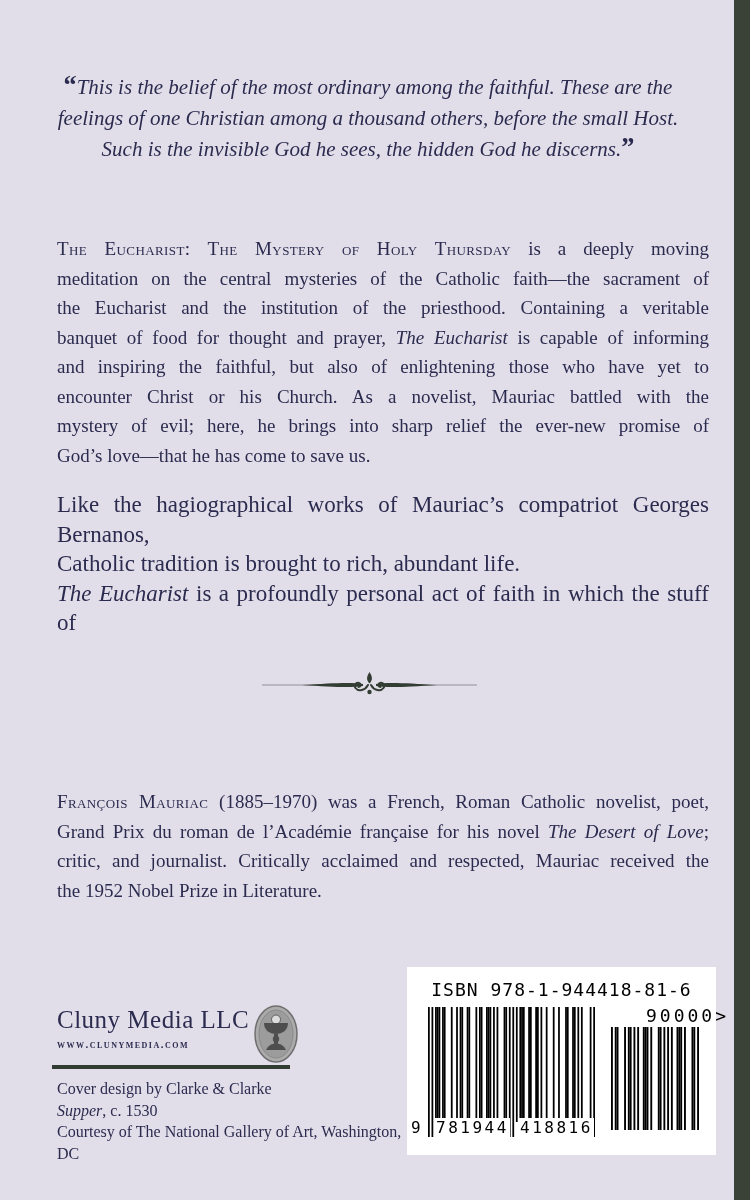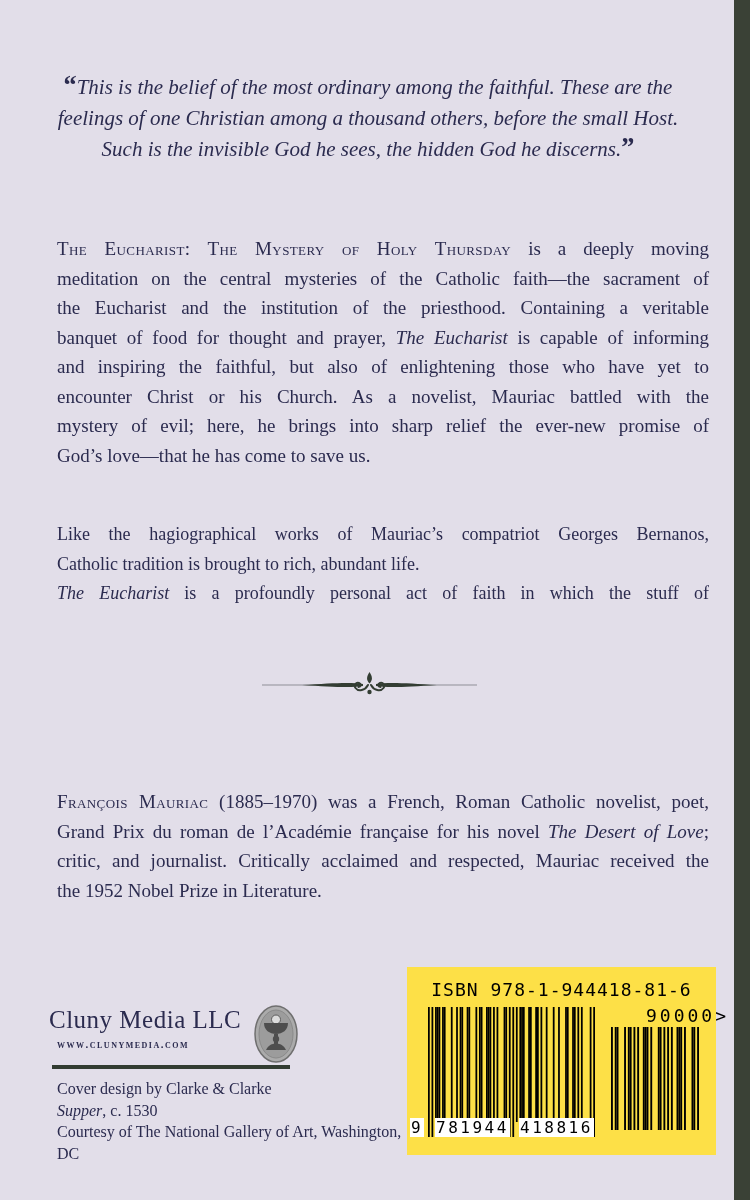--- a/index.html
+++ b/index.html
@@ -13,31 +13,31 @@
   .jpara .ln{text-align:justify;text-align-last:justify;}
   .jpara .ln.last{text-align-last:left;}
   .cpara .ln{text-align:center;white-space:nowrap;}
   .lpara .ln{text-align:left;}
   .it{font-style:italic;}
   .sc{font-variant:small-caps;letter-spacing:0.4px;}
   .qm{font-weight:bold;font-size:1.25em;line-height:0;}
   .quote{position:absolute;left:38px;top:72px;width:660px;font-size:21px;}
   .quote .ln{line-height:31px;}
   .synopsis1{position:absolute;left:57px;top:234px;width:652px;font-size:19px;}
-  .synopsis2{position:absolute;left:57px;top:520px;width:652px;font-size:18px;}
+  .synopsis2{position:absolute;left:57px;top:490px;width:652px;font-size:23px;}
   .bio{position:absolute;left:57px;top:787px;width:652px;font-size:19px;}
   .divider{position:absolute;left:262px;top:670px;width:215px;height:28px;}
-  .pub-name{position:absolute;left:49px;top:1006px;font-size:25px;letter-spacing:0.5px;}
+  .pub-name{position:absolute;left:57px;top:1006px;font-size:25px;letter-spacing:0.5px;}
   .pub-site{position:absolute;left:57px;top:1038px;font-size:11px;font-weight:bold;
             font-variant:small-caps;letter-spacing:1.5px;}
   .pub-logo{position:absolute;left:254px;top:1005px;width:44px;height:58px;}
   .pub-rule{position:absolute;left:52px;top:1065px;width:238px;height:4px;background:#323c32;}
   .credits{position:absolute;left:57px;top:1078px;width:370px;font-size:16px;}
   .credits .ln{line-height:21.5px;}
-  .barcode-box{position:absolute;left:407px;top:967px;width:309px;height:188px;background:#fde047;}
+  .barcode-box{position:absolute;left:407px;top:967px;width:309px;height:188px;background:#ffffff;}
   .isbn-label{position:absolute;left:0;top:12px;width:100%;text-align:center;
     font-family:"DejaVu Sans Mono", monospace;font-size:18px;letter-spacing:1px;color:#000;}
   .ean-main{position:absolute;left:21px;top:40px;}
   .ean-supp{position:absolute;left:204px;top:60px;}
   .supp-label{position:absolute;left:216px;top:38px;width:106px;text-align:right;
     font-family:"DejaVu Sans Mono", monospace;font-size:18px;letter-spacing:3px;color:#000;}
   .bdigit{position:absolute;top:151px;background:#fff;padding:0 1px;color:#000;
     font-family:"DejaVu Sans Mono", monospace;font-size:16px;letter-spacing:2.5px;}
   .bd-lead{left:3px;}
   .bd-left{left:28px;}

